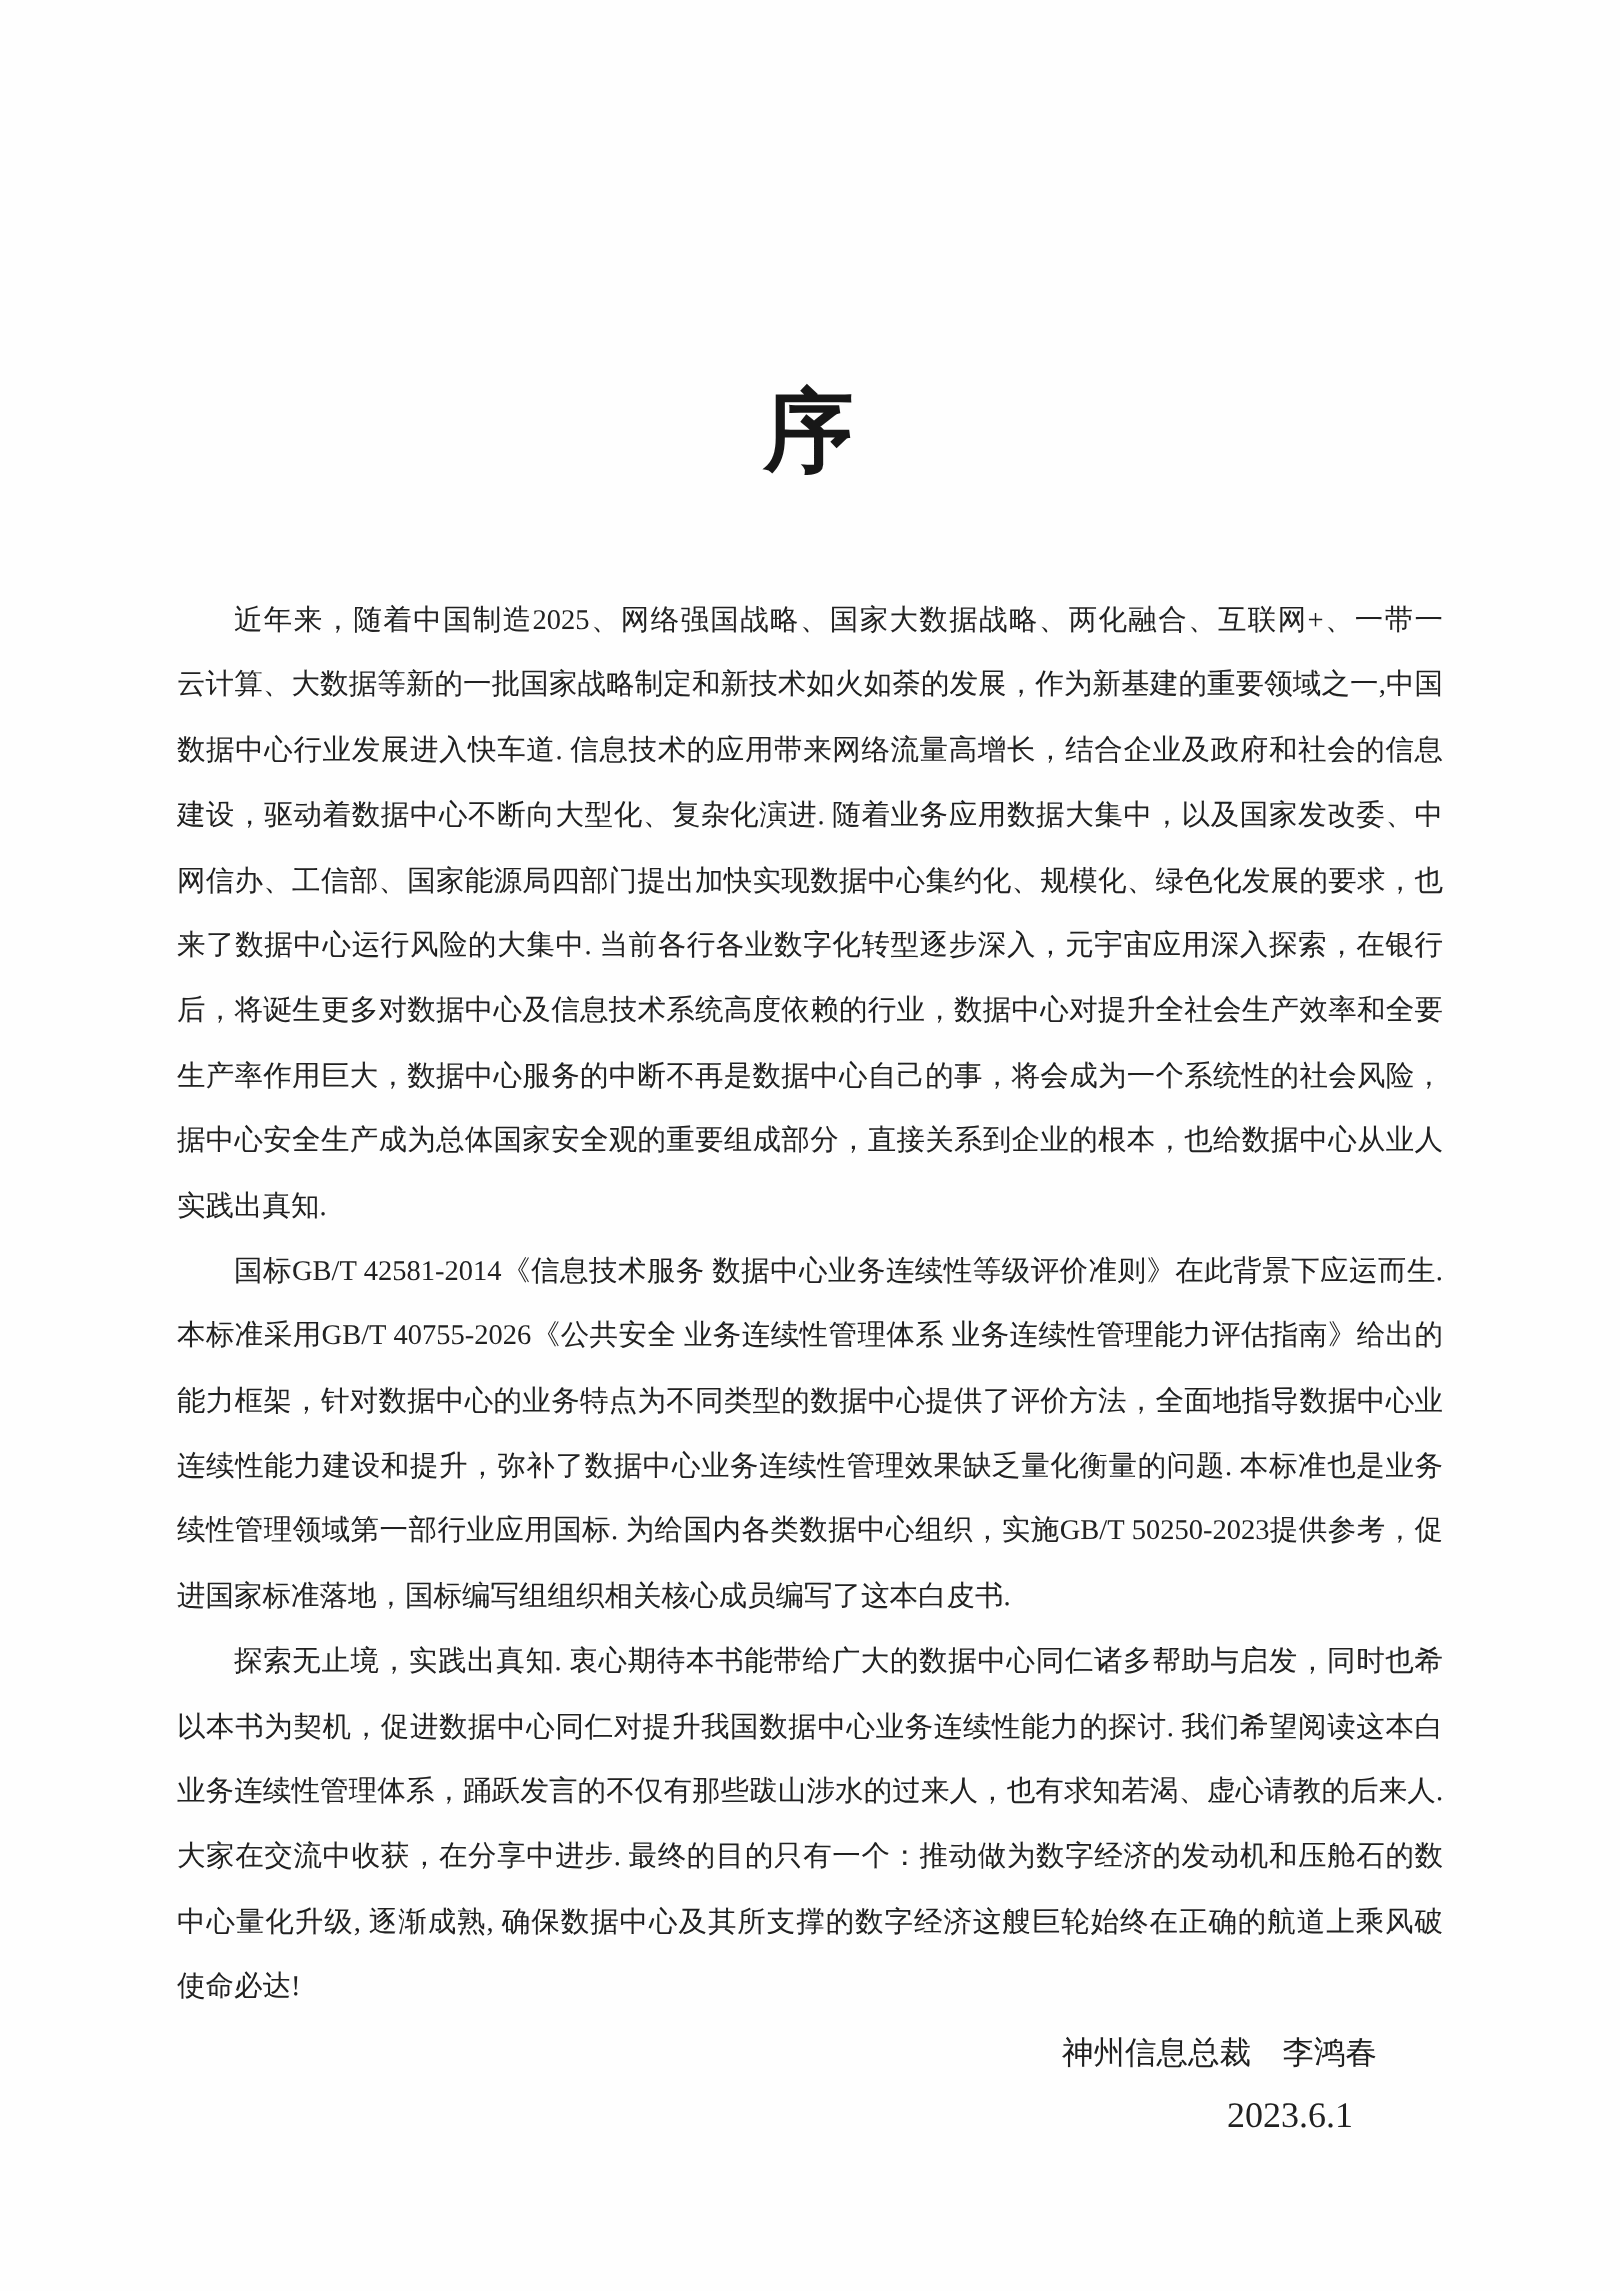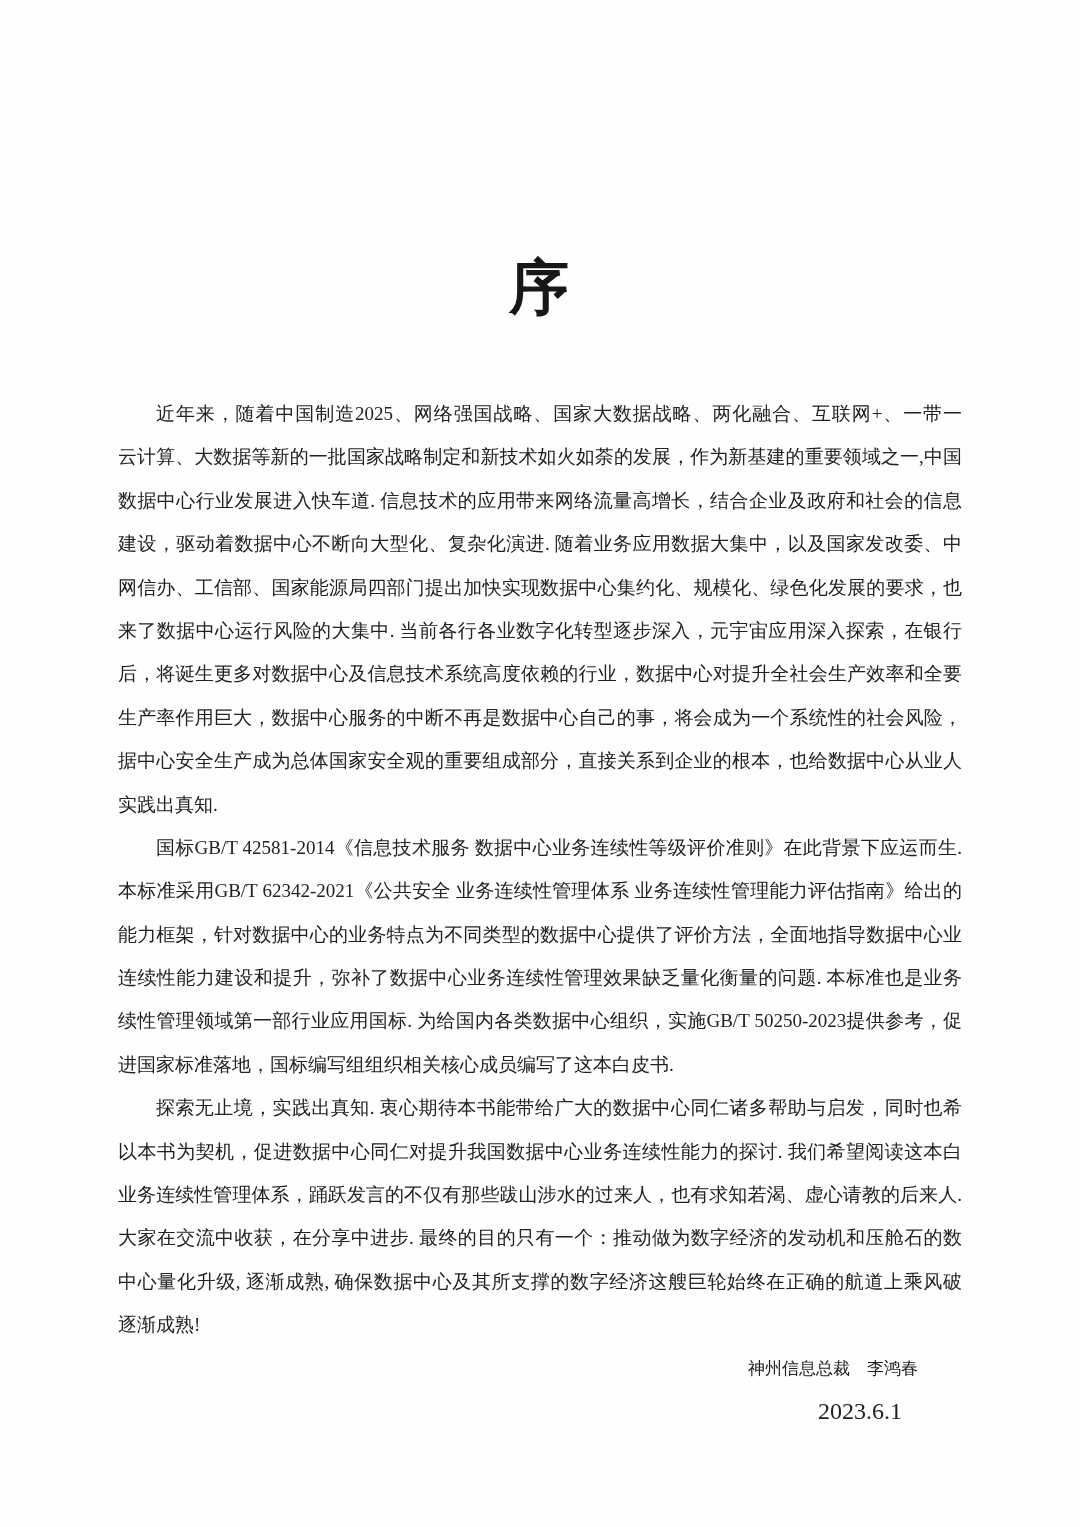--- a/index.html
+++ b/index.html
@@ -40,21 +40,21 @@
     overflow: hidden;
   }
   .line.indent {
     text-indent: 2em;
   }
   .line.plast {
     text-align: left;
     text-align-last: left;
   }
   .signature {
-    font-size: 17px;
+    font-size: 21px;
     line-height: 43.4px;
     height: 43.4px;
     text-align: right;
     padding-right: 44px;
   }
   .date {
     font-size: 24px;
     line-height: 43.4px;
     height: 43.4px;
     text-align: right;
@@ -75,31 +75,31 @@
     <div class="line">数据中心行业发展进入快车道. 信息技术的应用带来网络流量高增长，结合企业及政府和社会的信息化</div>
     <div class="line">建设，驱动着数据中心不断向大型化、复杂化演进. 随着业务应用数据大集中，以及国家发改委、中央</div>
     <div class="line">网信办、工信部、国家能源局四部门提出加快实现数据中心集约化、规模化、绿色化发展的要求，也带</div>
     <div class="line">来了数据中心运行风险的大集中. 当前各行各业数字化转型逐步深入，元宇宙应用深入探索，在银行业</div>
     <div class="line">后，将诞生更多对数据中心及信息技术系统高度依赖的行业，数据中心对提升全社会生产效率和全要素</div>
     <div class="line">生产率作用巨大，数据中心服务的中断不再是数据中心自己的事，将会成为一个系统性的社会风险，数</div>
     <div class="line">据中心安全生产成为总体国家安全观的重要组成部分，直接关系到企业的根本，也给数据中心从业人员</div>
     <div class="line plast">实践出真知.</div>
 
     <div class="line indent">国标GB/T 42581-2014《信息技术服务 数据中心业务连续性等级评价准则》在此背景下应运而生.</div>
-    <div class="line">本标准采用GB/T 62342-2021《公共安全 业务连续性管理体系 业务连续性管理能力评估指南》给出的</div>
+    <div class="line">本标准采用GB/T 40755-2026《公共安全 业务连续性管理体系 业务连续性管理能力评估指南》给出的</div>
     <div class="line">能力框架，针对数据中心的业务特点为不同类型的数据中心提供了评价方法，全面地指导数据中心业务</div>
     <div class="line">连续性能力建设和提升，弥补了数据中心业务连续性管理效果缺乏量化衡量的问题. 本标准也是业务连</div>
     <div class="line">续性管理领域第一部行业应用国标. 为给国内各类数据中心组织，实施GB/T 50250-2023提供参考，促</div>
     <div class="line plast">进国家标准落地，国标编写组组织相关核心成员编写了这本白皮书.</div>
 
     <div class="line indent">探索无止境，实践出真知. 衷心期待本书能带给广大的数据中心同仁诸多帮助与启发，同时也希望</div>
     <div class="line">以本书为契机，促进数据中心同仁对提升我国数据中心业务连续性能力的探讨. 我们希望阅读这本白书</div>
     <div class="line">业务连续性管理体系，踊跃发言的不仅有那些跋山涉水的过来人，也有求知若渴、虚心请教的后来人.</div>
     <div class="line">大家在交流中收获，在分享中进步. 最终的目的只有一个：推动做为数字经济的发动机和压舱石的数据</div>
     <div class="line">中心量化升级, 逐渐成熟, 确保数据中心及其所支撑的数字经济这艘巨轮始终在正确的航道上乘风破浪，</div>
-    <div class="line plast">逐渐成熟!</div>
+    <div class="line plast">使命必达!</div>
 
   </div>
 
   <div class="signature">神州信息总裁　李鸿春</div>
   <div class="date">2023.6.1</div>
 
 </div>
 
 </body></html>

